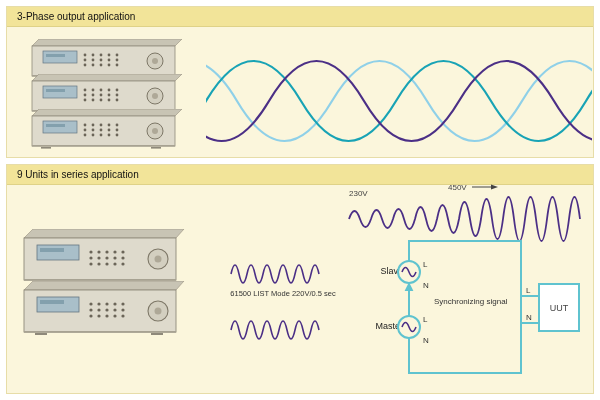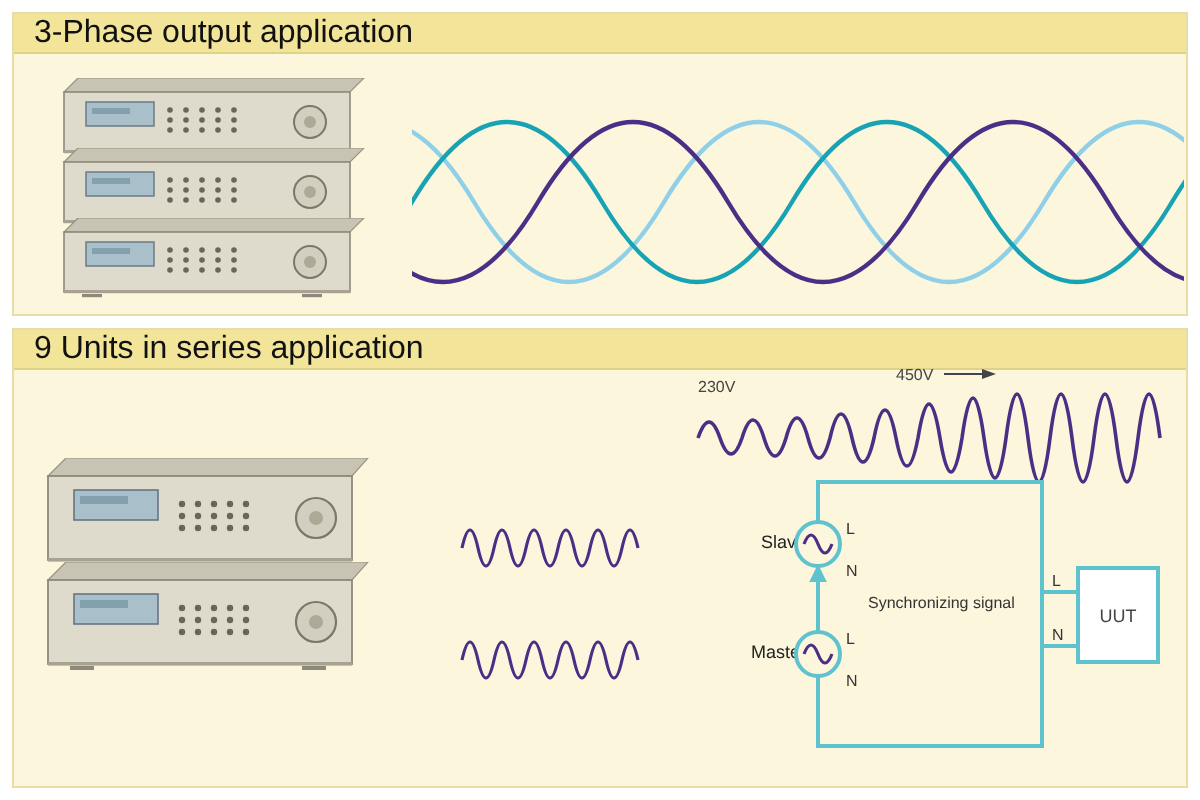--- a/index.html
+++ b/index.html
@@ -1,19 +1,19 @@
 <!DOCTYPE html>
 <html><head>
 <meta charset="utf-8">
 <style>
   * { margin:0; padding:0; box-sizing:border-box; }
   body { font-family: "Liberation Sans", sans-serif; background:#ffffff; }
   .page { position:relative; width:600px; height:400px; background:#ffffff; overflow:hidden; }
   .panel { position:absolute; left:6px; width:588px; background:#FBF6DC; border:1px solid #E7DDA8; }
-  .panel-header { height:20px; line-height:20px; padding-left:10px; font-size:16px; color:#111;
+  .panel-header { height:20px; line-height:20px; padding-left:10px; font-size:10px; color:#111;
                   background:#F2E499; border-bottom:1px solid #DFD287; }
   .abs { position:absolute; }
   .side-label { position:absolute; font-size:9px; color:#222; }
   .caption { position:absolute; font-size:7.5px; color:#333; text-align:center; }
   svg text { font-family:"Liberation Sans", sans-serif; }
 </style>
 </head>
 <body>
 
 <div class="page">
@@ -113,20 +113,21 @@
       <text x="4" y="17" font-size="8" fill="#444">230V</text>
       <text x="103" y="11" font-size="8" fill="#444">450V</text>
       <line x1="127" y1="8" x2="149" y2="8" stroke="#444" stroke-width="1"></line>
       <polygon points="153,8 146,5.5 146,10.5" fill="#444"></polygon>
       <path d="M4,40 q5.5,-16 11,0 q5.5,16 11,0 q5.5,-18 11,0 q5.5,18 11,0 q5.5,-20 11,0 q5.5,20 11,0 q5.5,-24 11,0 q5.5,24 11,0 q5.5,-28 11,0 q5.5,28 11,0 q5.5,-34 11,0 q5.5,34 11,0 q5.5,-40 11,0 q5.5,40 11,0 q5.5,-44 11,0 q5.5,44 11,0 q5.5,-44 11,0 q5.5,44 11,0 q5.5,-44 11,0 q5.5,44 11,0 q5.5,-44 11,0" fill="none" stroke="#4B2F86" stroke-width="1.8"></path>
     </svg>
 
     <svg class="abs" style="left:222px; top:96px;" width="95" height="26" viewBox="0 0 95 26">
       <path d="M2,13 q4,-18 8,0 t8,0 t8,0 t8,0 t8,0 t8,0 t8,0 t8,0 t8,0 t8,0 t8,0" fill="none" stroke="#4B2F86" stroke-width="1.6"></path>
     </svg>
+    <div class="caption" style="left:206px; top:124px; width:140px;">61500 LIST Mode 220V/0.5 sec</div>
 
     <svg class="abs" style="left:222px; top:152px;" width="95" height="26" viewBox="0 0 95 26">
       <path d="M2,13 q4,-18 8,0 t8,0 t8,0 t8,0 t8,0 t8,0 t8,0 t8,0 t8,0 t8,0 t8,0" fill="none" stroke="#4B2F86" stroke-width="1.6"></path>
     </svg>
 
     <div class="side-label" style="left:340px; top:101px; width:56px; text-align:right;">Slave</div>
     <div class="side-label" style="left:334px; top:156px; width:62px; text-align:right;">Master</div>
 
     <svg class="abs" style="left:330px; top:56px;" width="252" height="170" viewBox="0 0 252 170">
 

